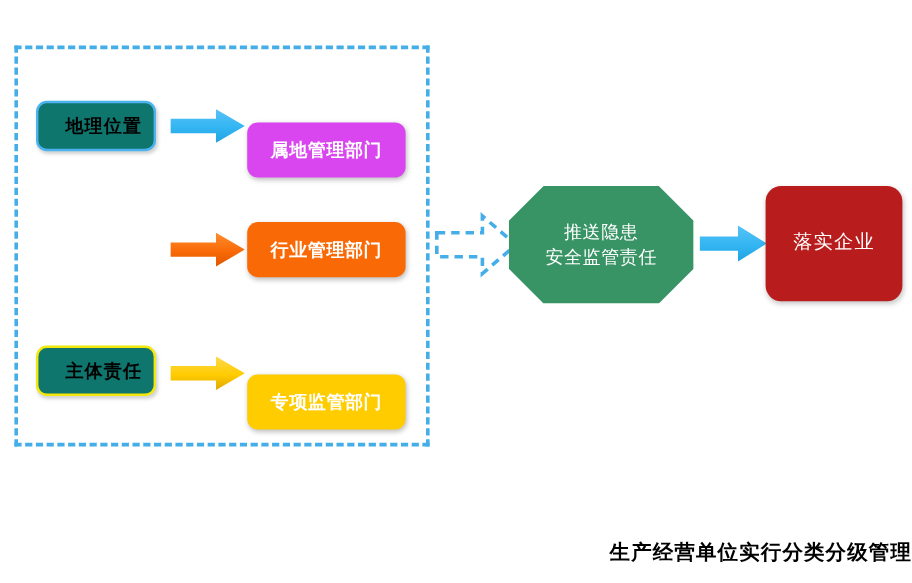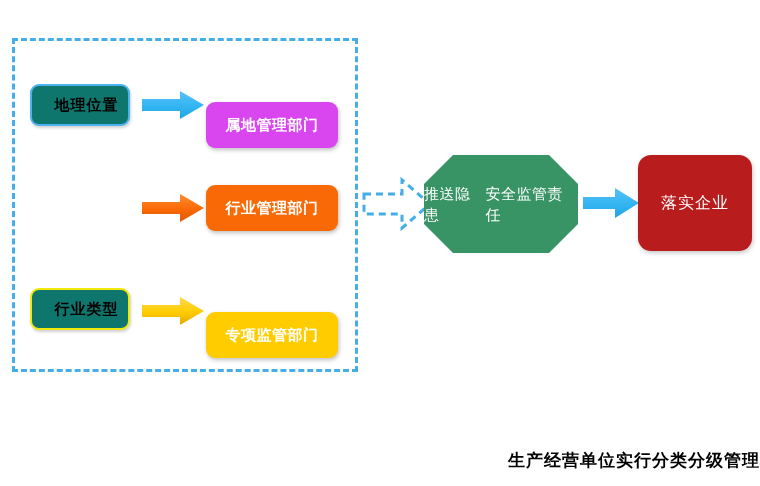--- a/index.html
+++ b/index.html
@@ -100,21 +100,21 @@
     width: 154px;
     height: 98px;
   }
   .octagon-text {
     position: absolute;
     left: 424px;
     top: 155px;
     width: 154px;
     height: 98px;
     display: flex;
-    flex-direction: row;
+    flex-direction: column;
     align-items: center;
     justify-content: center;
     color: #ffffff;
     font-size: 15px;
     line-height: 21px;
     letter-spacing: 0.5px;
     pointer-events: none;
   }
 
   
@@ -200,21 +200,21 @@
       </defs>
       <polygon points="0,9 38,9 38,1 62,15 38,29 38,21 0,21" fill="url(#gorange)"></polygon>
     </svg>
   </div>
 
   <div class="dept-box d2">
     <span>行业管理部门</span>
   </div>
 
   <div class="src-box b3">
-    <span>行业类型</span>
+    <span>主体责任</span>
   </div>
 
   <div class="arrow-s a3">
     <svg width="62" height="30" viewBox="0 0 62 30" xmlns="http://www.w3.org/2000/svg">
       <defs>
         <linearGradient id="gyellow" x1="0" y1="0" x2="0" y2="1">
           <stop offset="0%" stop-color="#FFD84D"></stop>
           <stop offset="55%" stop-color="#FFCC00"></stop>
           <stop offset="100%" stop-color="#E0A800"></stop>
         </linearGradient>

